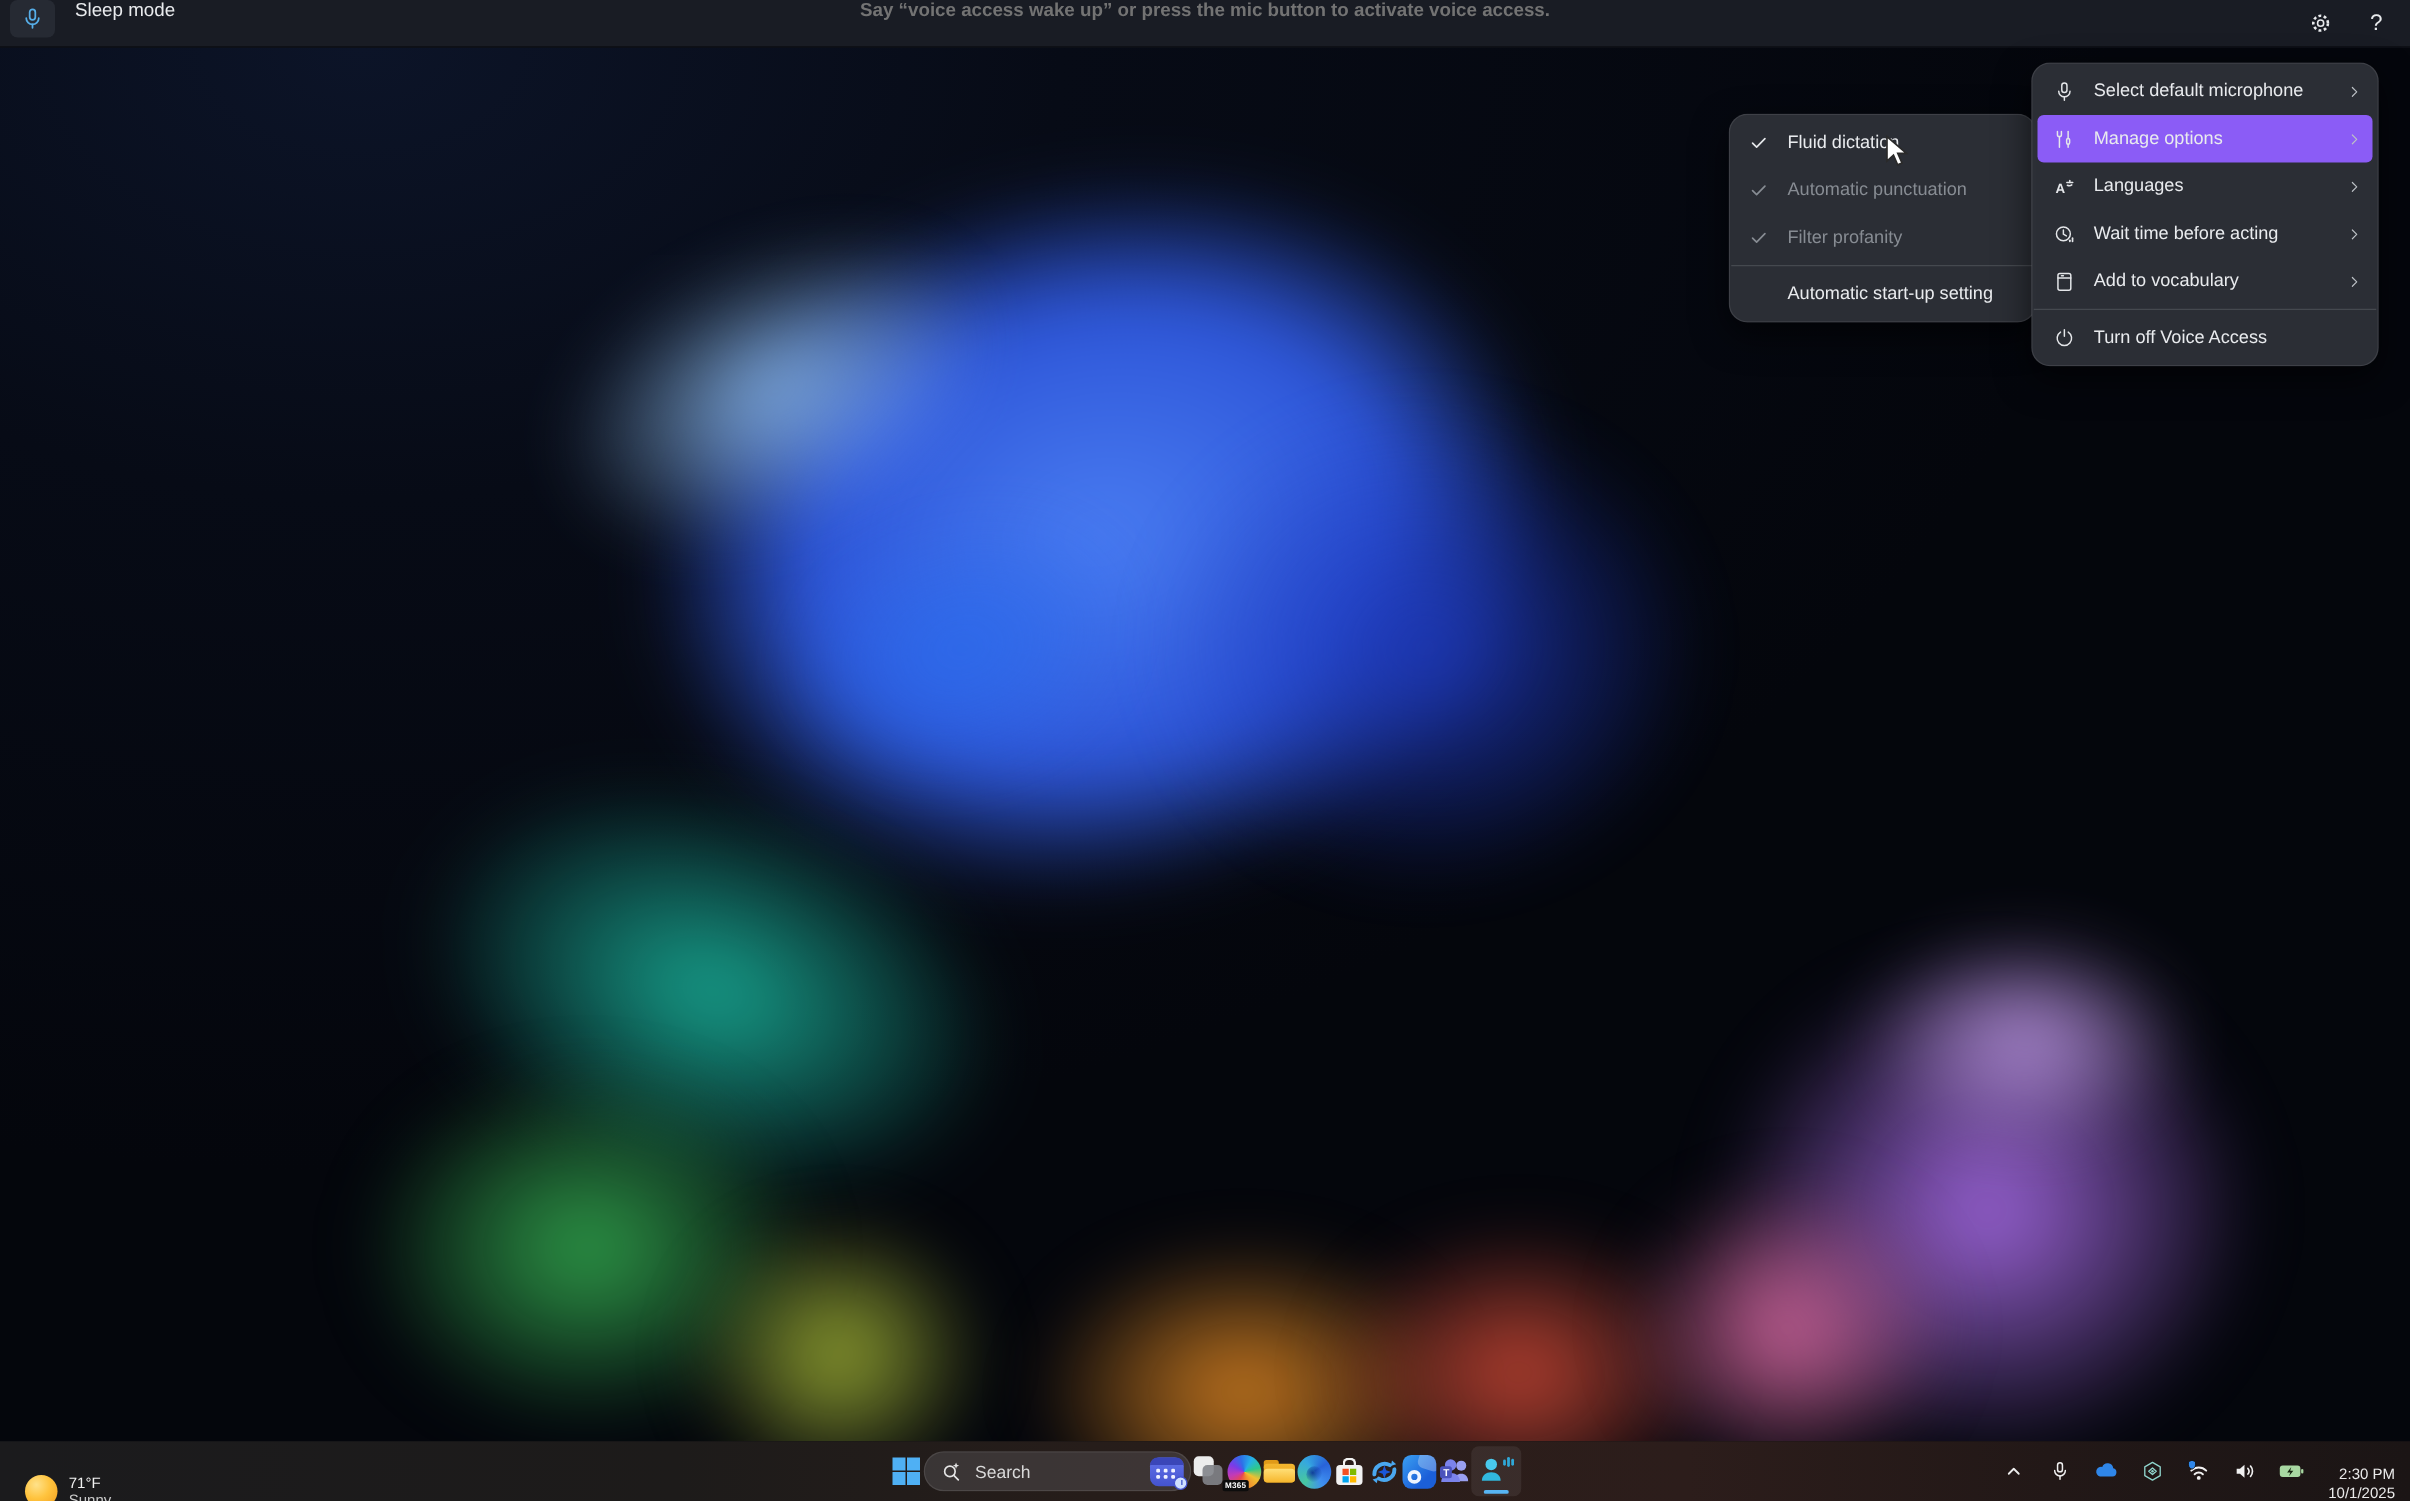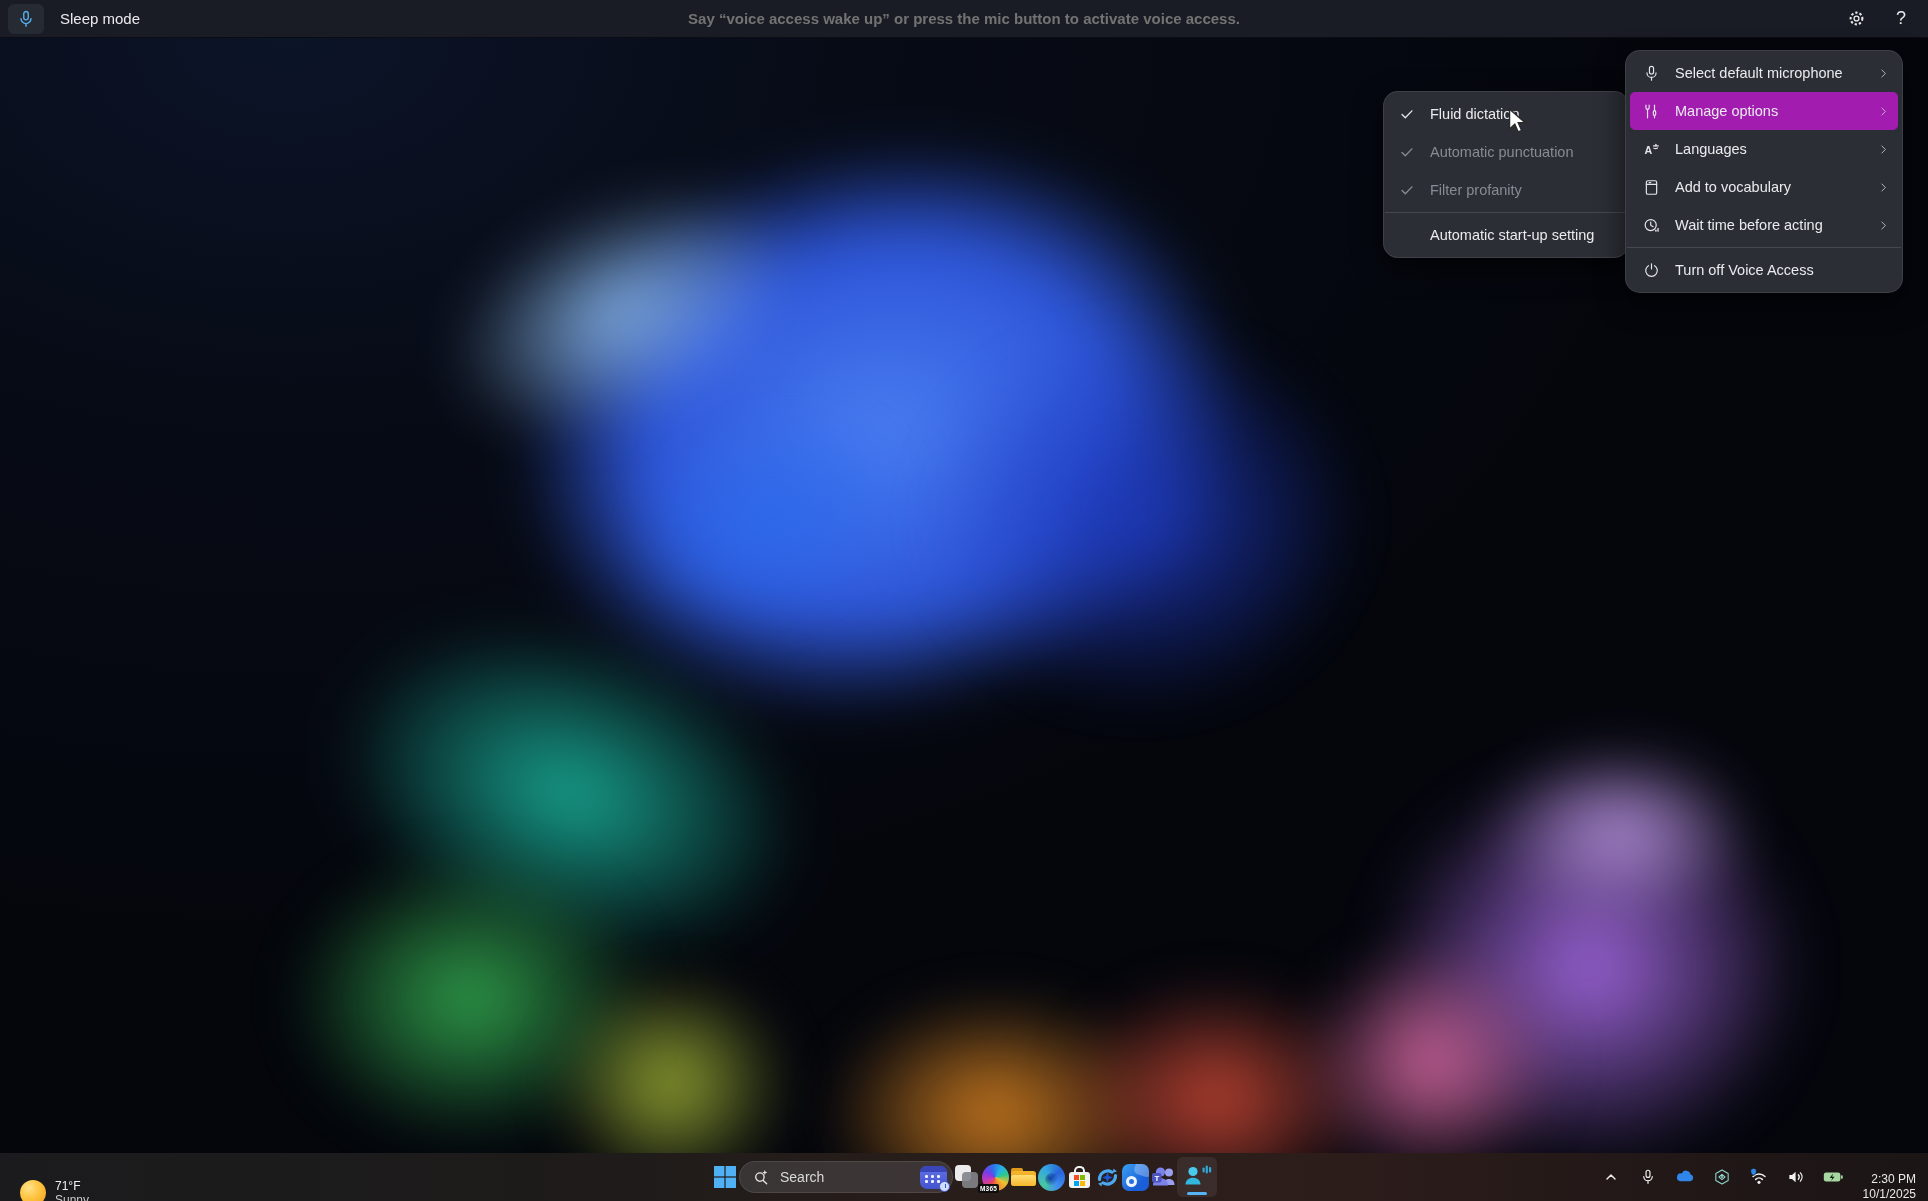--- a/index.html
+++ b/index.html
@@ -1,21 +1,21 @@
 <!DOCTYPE html>
 <html><head>
 <meta charset="utf-8">
 <style>
   * { margin:0; padding:0; box-sizing:border-box; }
   body { background:#000; font-family:"Liberation Sans", sans-serif; }
   .screen { position:relative; width:1928px; height:1201px; overflow:hidden; background:#04060c; }
 
   
   .voicebar { position:absolute; left:0; top:0; width:100%; height:38px; background:#191c24;
-    display:flex; align-items:center; z-index:30; border-bottom:1px solid #0b0d12; }
+    display:flex; align-items:flex-start; z-index:30; border-bottom:1px solid #0b0d12; }
   .mic-btn { width:36px; height:30px; margin-left:8px; border-radius:6px; background:#262a33;
     display:flex; align-items:center; justify-content:center; }
   .sleep-label { color:#e9ebee; font-size:15px; margin-left:16px; }
   .bar-center { position:absolute; left:50%; transform:translateX(-50%); color:#737373;
     font-size:15px; font-weight:600; white-space:nowrap; }
   .bar-right { position:absolute; right:0; top:0; height:100%; display:flex; align-items:center; gap:30px; padding-right:22px; }
   .help-glyph { color:#e8eaed; font-size:18px; font-weight:400; }
 
   
   .desktop { position:absolute; left:0; top:38px; width:1928px; height:1115px; overflow:hidden;
@@ -36,21 +36,21 @@
 
   
   .menu { position:absolute; background:rgba(44,47,54,0.98); border:1px solid rgba(255,255,255,0.09);
     border-radius:15px; box-shadow:0 10px 28px rgba(0,0,0,0.6); padding:3px 0; color:#e9ebee; }
   .main-menu { left:1625px; top:50px; width:278px; z-index:40; }
   .sub-menu  { left:1383px; top:91px; width:246px; z-index:39; }
   .menu-row { height:38px; display:flex; align-items:center; padding:0 12px 0 14px; font-size:14.5px; }
   .menu-row .mi { width:22px; display:flex; justify-content:center; margin-right:13px; flex:0 0 22px; }
   .menu-row .lbl { flex:1; white-space:nowrap; }
   .menu-row .chev { flex:0 0 14px; display:flex; justify-content:flex-end; }
-  .menu-row.hl { background:#a21caf; border-radius:5px; margin:0 4px; padding:0 8px 0 10px; }
+  .menu-row.hl { background:#8b5cf6; border-radius:5px; margin:0 4px; padding:0 8px 0 10px; }
   .menu-sep { height:1px; background:#45494f; margin:3px 1px; }
   .sub-row { height:38px; display:flex; align-items:center; padding:0 14px; font-size:14.5px; }
   .sub-row .ck { width:20px; flex:0 0 20px; margin-right:12px; display:flex; }
   .sub-row.disabled { color:#878c93; }
   .stroke-i { stroke:#e4e6e9; stroke-width:1.5; fill:none; stroke-linecap:round; stroke-linejoin:round; }
   .stroke-dim { stroke:#878c93; }
 
   
   .cursor { position:absolute; left:1506px; top:108px; z-index:50; }
 
@@ -243,45 +243,45 @@
       <span class="chev">
         <svg width="13" height="13" viewBox="0 0 24 24">
             <path d="M9 5.5l6.5 6.5L9 18.5" fill="none" stroke="#bcc0c5" stroke-width="1.7" stroke-linecap="round" stroke-linejoin="round"></path>
           </svg>
       </span>
     </div>
     <div class="menu-row">
       <span class="mi">
         <svg width="19" height="19" viewBox="0 0 24 24">
             <g class="stroke-i">
+          <circle cx="11" cy="11.5" r="7"></circle>
+              <path d="M11 7.6v4.2l3 1.7"></path>
+            </g>
+          <rect x="19.4" y="15" width="1.7" height="5" rx="0.8" fill="#e4e6e9"></rect>
+          <rect x="16.7" y="17.2" width="1.7" height="2.8" rx="0.8" fill="#e4e6e9"></rect>
+        </svg>
+      </span>
+      <span class="lbl">Wait time before acting</span>
+      <span class="chev">
+        <svg width="13" height="13" viewBox="0 0 24 24">
+            <path d="M9 5.5l6.5 6.5L9 18.5" fill="none" stroke="#bcc0c5" stroke-width="1.7" stroke-linecap="round" stroke-linejoin="round"></path>
+          </svg>
+      </span>
+    </div>
+    <div class="menu-row">
+      <span class="mi">
+        <svg width="19" height="19" viewBox="0 0 24 24">
+            <g class="stroke-i">
           <rect x="5.5" y="3.5" width="13" height="17" rx="2"></rect>
               <path d="M5.5 8h13"></path>
               <path d="M9 5.8h2"></path>
             </g>
         </svg>
       </span>
       <span class="lbl">Add to vocabulary</span>
-      <span class="chev">
-        <svg width="13" height="13" viewBox="0 0 24 24">
-            <path d="M9 5.5l6.5 6.5L9 18.5" fill="none" stroke="#bcc0c5" stroke-width="1.7" stroke-linecap="round" stroke-linejoin="round"></path>
-          </svg>
-      </span>
-    </div>
-    <div class="menu-row">
-      <span class="mi">
-        <svg width="19" height="19" viewBox="0 0 24 24">
-            <g class="stroke-i">
-          <circle cx="11" cy="11.5" r="7"></circle>
-              <path d="M11 7.6v4.2l3 1.7"></path>
-            </g>
-          <rect x="19.4" y="15" width="1.7" height="5" rx="0.8" fill="#e4e6e9"></rect>
-          <rect x="16.7" y="17.2" width="1.7" height="2.8" rx="0.8" fill="#e4e6e9"></rect>
-        </svg>
-      </span>
-      <span class="lbl">Wait time before acting</span>
       <span class="chev">
         <svg width="13" height="13" viewBox="0 0 24 24">
             <path d="M9 5.5l6.5 6.5L9 18.5" fill="none" stroke="#bcc0c5" stroke-width="1.7" stroke-linecap="round" stroke-linejoin="round"></path>
           </svg>
       </span>
     </div>
     <div class="menu-sep"></div>
     <div class="menu-row">
       <span class="mi">
         <svg width="19" height="19" viewBox="0 0 24 24">

